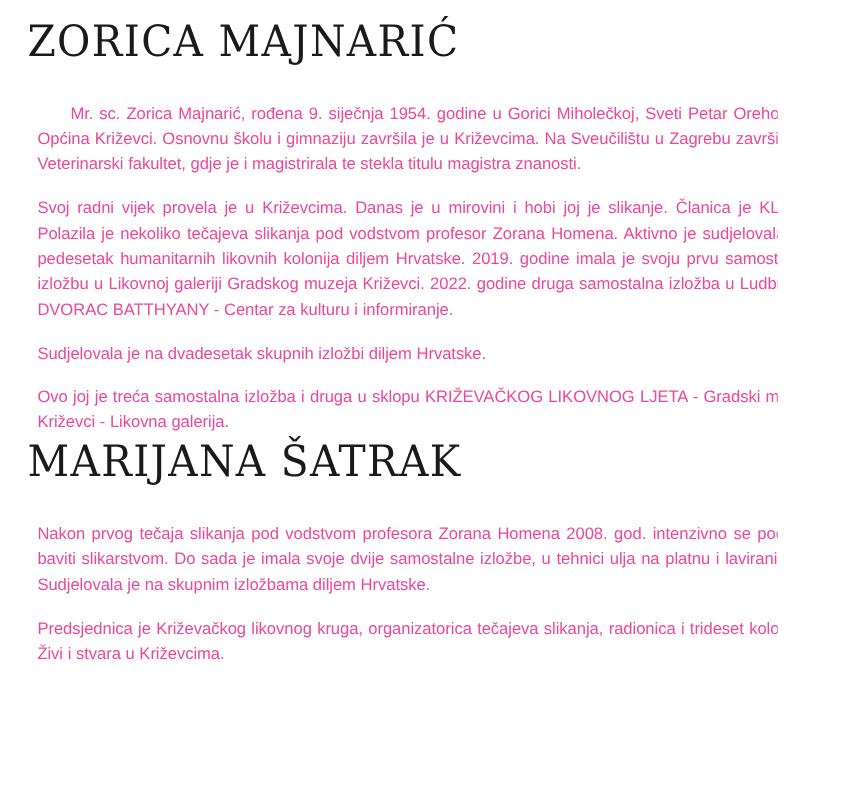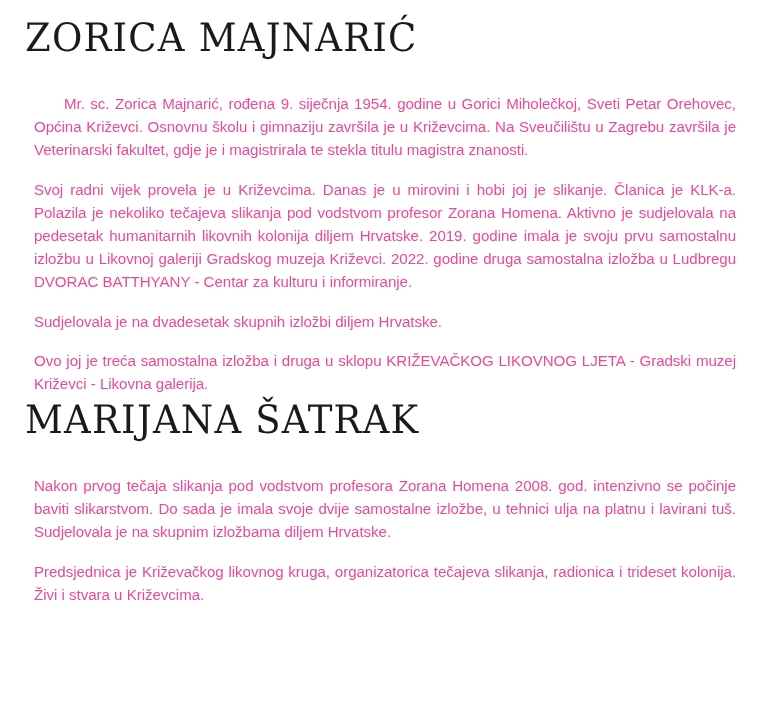--- a/index.html
+++ b/index.html
@@ -9,21 +9,20 @@
     background: #ffffff;
   }
 
   .page {
     position: relative;
     width: 707px;
     height: 721px;
     background: #ffffff;
     overflow: hidden;
     font-family: "Liberation Sans", sans-serif;
-    padding-left: 44px;
     -webkit-font-smoothing: antialiased;
   }
 
   .content {
     position: absolute;
     left: 18px;
     top: 0;
     width: 734px;
   }
 

